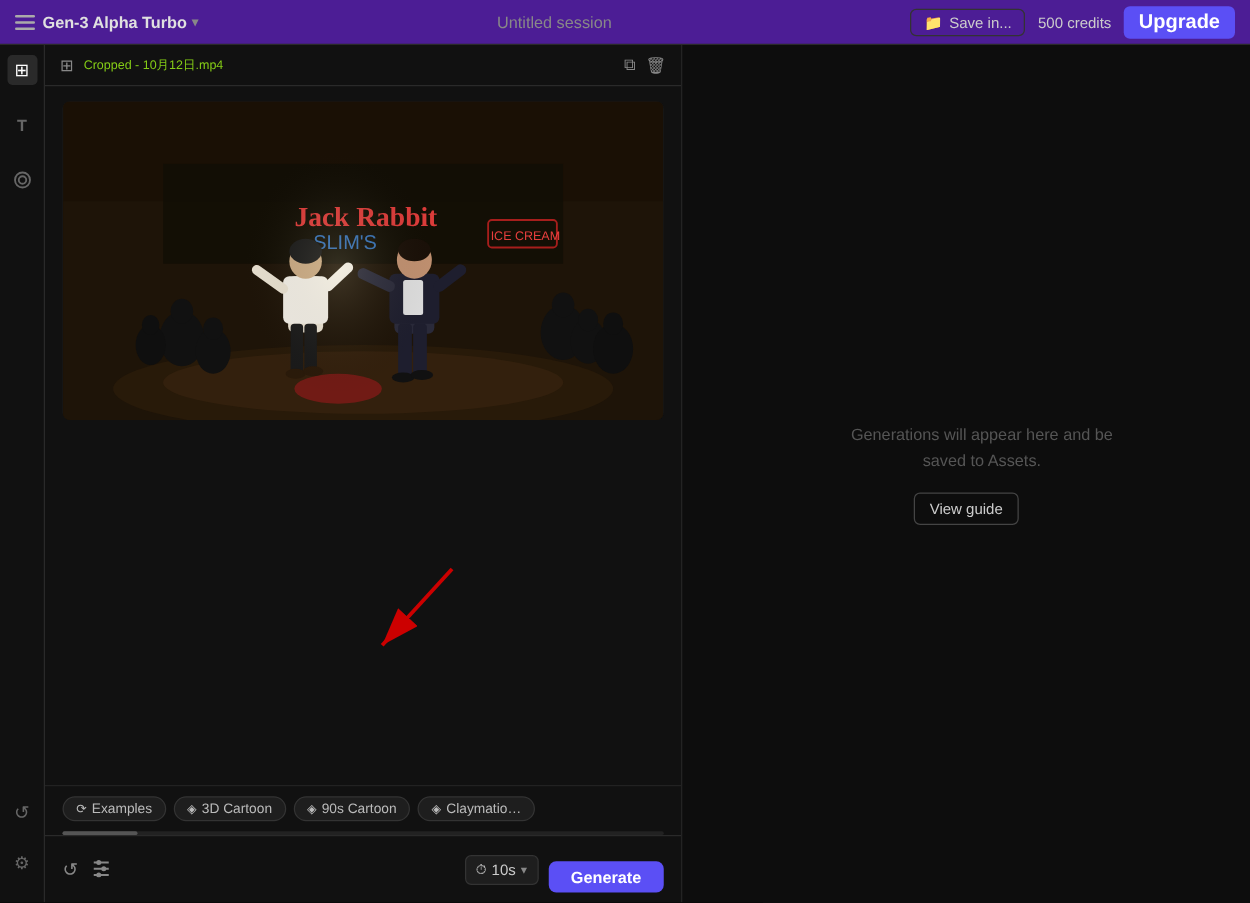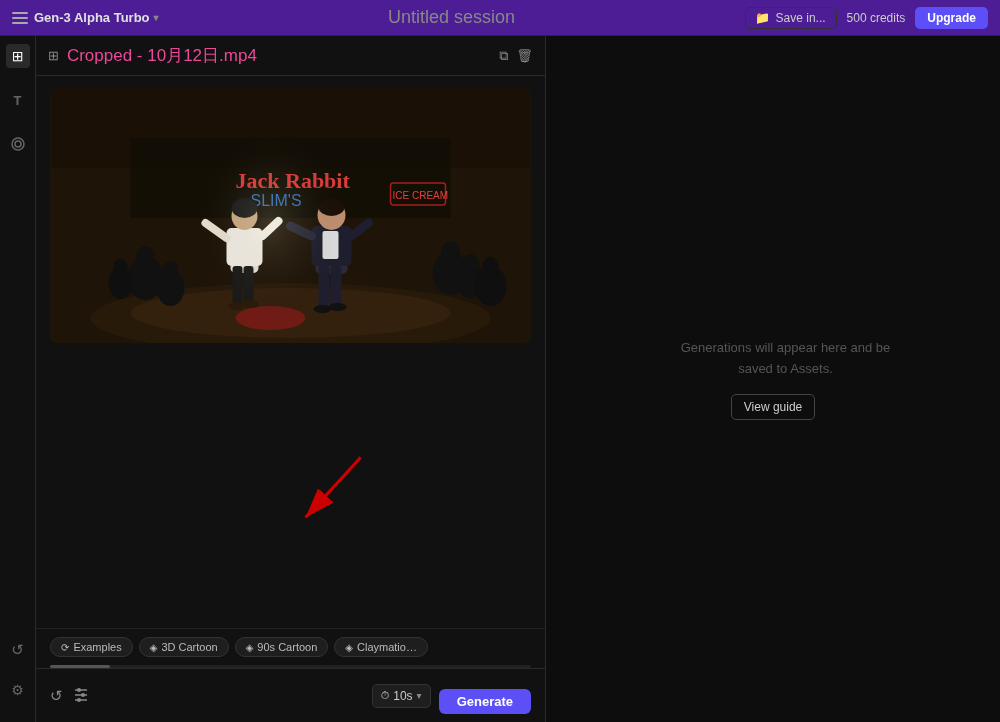--- a/index.html
+++ b/index.html
@@ -39,21 +39,21 @@
     .app-title {
       font-size: 13px;
       font-weight: 600;
       color: #e0e0e0;
       display: flex; align-items: center; gap: 4px;
     }
     .app-title .chevron {
       font-size: 10px; color: #888;
     }
     .topbar-center {
-      font-size: 18px;
+      font-size: 13px;
       color: #888;
     }
     .topbar-right {
       display: flex; align-items: center; gap: 10px;
     }
     .save-btn {
       display: flex; align-items: center; gap: 5px;
       background: transparent;
       border: 1px solid #333;
       color: #ccc;
@@ -62,21 +62,21 @@
       border-radius: 5px;
       cursor: pointer;
     }
     .credits-badge {
       font-size: 12px;
       color: #ccc;
     }
     .upgrade-btn {
       background: #5b4ff5;
       color: #fff;
-      font-size: 12px;
+      font-size: 16px;
       font-weight: 600;
       padding: 4px 12px;
       border-radius: 5px;
       border: none;
       cursor: pointer;
     }
 
     
     .main {
       display: flex;
@@ -128,21 +128,21 @@
       border-bottom: 1px solid #2a2a2a;
       flex-shrink: 0;
     }
     .file-header-left {
       display: flex; align-items: center; gap: 8px;
     }
     .file-grid-icon {
       font-size: 13px; color: #888; cursor: pointer;
     }
     .file-name {
-      font-size: 17px; color: #ec4899;
+      font-size: 10px; color: #84cc16;
     }
     .file-header-right {
       display: flex; gap: 8px;
     }
     .file-action-btn {
       background: none; border: none; color: #888; cursor: pointer; font-size: 14px;
     }
 
     
     .video-area {

